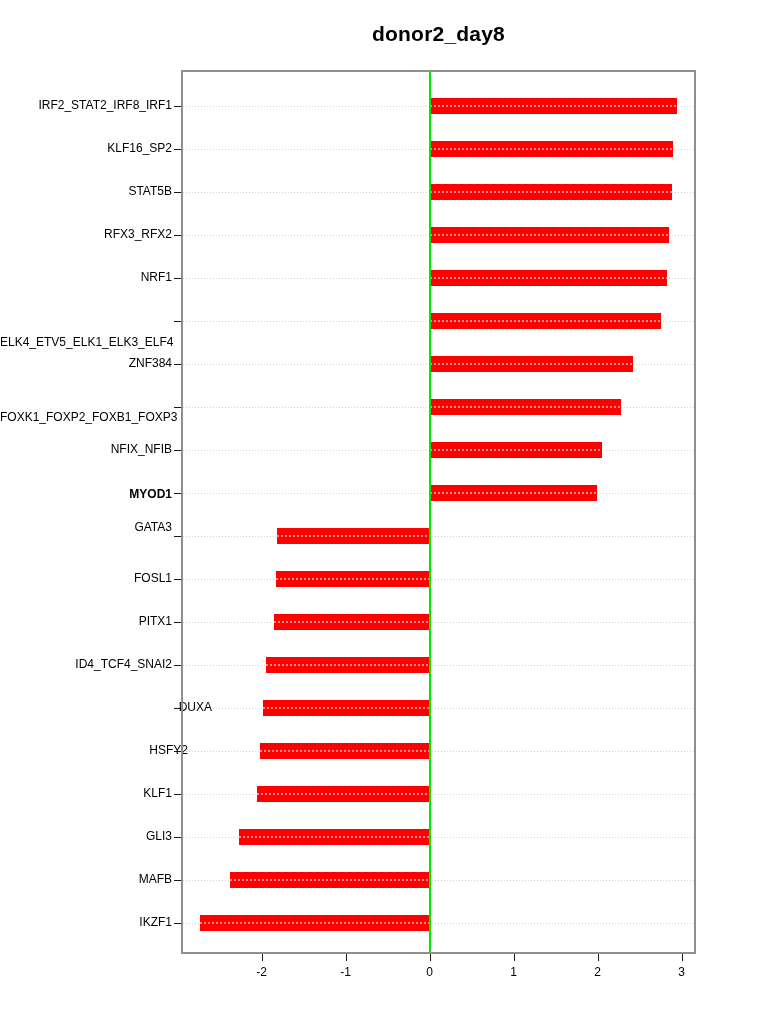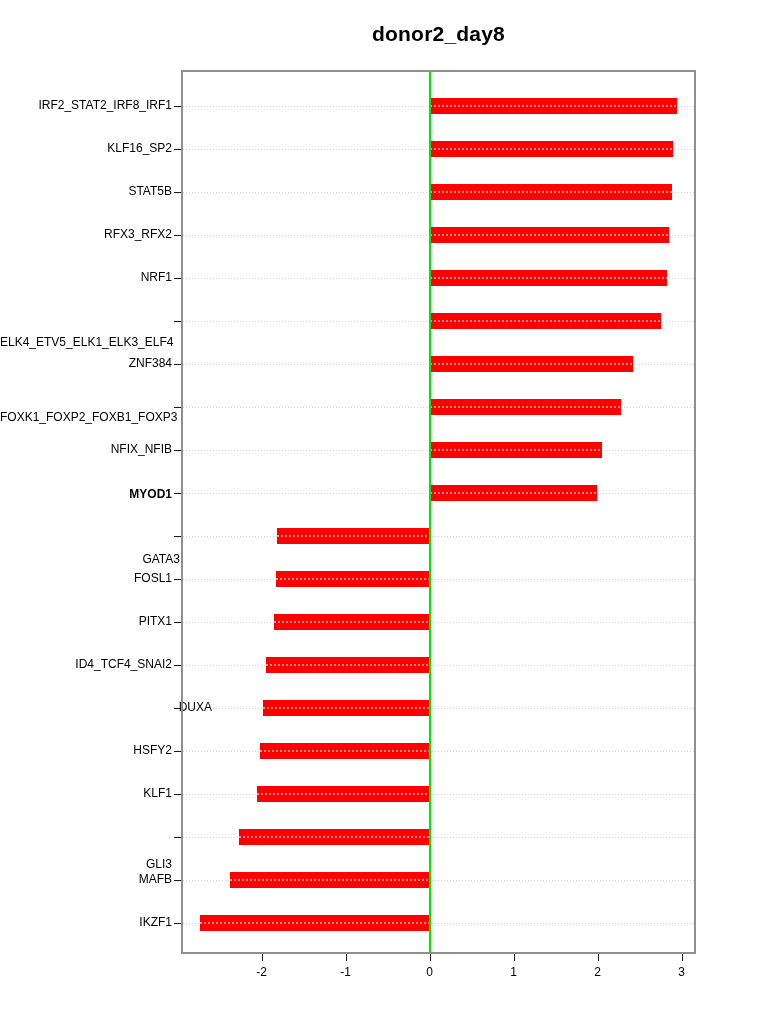--- a/index.html
+++ b/index.html
@@ -108,21 +108,21 @@
         <div class="bar-dash"></div>
       </div>
       <div class="abs gridline" style="left: 183px; width: 511px; top: 493px;"></div>
       <div class="abs ytick" style="top: 493px;"></div>
       <div class="abs ylabel" style="top: 487px; font-weight: bold;">MYOD1</div>
       <div class="abs bar" style="left: 429.679px; width: 167.186px; top: 485px; background: rgb(255, 0, 0);">
         <div class="bar-dash"></div>
       </div>
       <div class="abs gridline" style="left: 183px; width: 511px; top: 536px;"></div>
       <div class="abs ytick" style="top: 536px;"></div>
-      <div class="abs ylabel" style="top: 552px; padding-left: 8px;">GATA3</div>
+      <div class="abs ylabel" style="top: 520px;">GATA3</div>
       <div class="abs bar" style="left: 276.775px; width: 152.904px; top: 528px; background: rgb(255, 0, 0);">
         <div class="bar-dash"></div>
       </div>
       <div class="abs gridline" style="left: 183px; width: 511px; top: 579px;"></div>
       <div class="abs ytick" style="top: 579px;"></div>
       <div class="abs ylabel" style="top: 571px;">FOSL1</div>
       <div class="abs bar" style="left: 275.935px; width: 153.744px; top: 571px; background: rgb(255, 0, 0);">
         <div class="bar-dash"></div>
       </div>
       <div class="abs gridline" style="left: 183px; width: 511px; top: 622px;"></div>
@@ -138,33 +138,33 @@
         <div class="bar-dash"></div>
       </div>
       <div class="abs gridline" style="left: 183px; width: 511px; top: 708px;"></div>
       <div class="abs ytick" style="top: 708px;"></div>
       <div class="abs ylabel" style="top: 700px; margin-left: 40px;">DUXA</div>
       <div class="abs bar" style="left: 263.333px; width: 166.346px; top: 700px; background: rgb(255, 0, 0);">
         <div class="bar-dash"></div>
       </div>
       <div class="abs gridline" style="left: 183px; width: 511px; top: 751px;"></div>
       <div class="abs ytick" style="top: 751px;"></div>
-      <div class="abs ylabel" style="top: 743px;">HSFY2</div>
+      <div class="abs ylabel" style="top: 743px; padding-left: 16px;">HSFY2</div>
       <div class="abs bar" style="left: 259.972px; width: 169.706px; top: 743px; background: rgb(255, 0, 0);">
         <div class="bar-dash"></div>
       </div>
       <div class="abs gridline" style="left: 183px; width: 511px; top: 794px;"></div>
       <div class="abs ytick" style="top: 794px;"></div>
       <div class="abs ylabel" style="top: 786px;">KLF1</div>
       <div class="abs bar" style="left: 256.612px; width: 173.067px; top: 786px; background: rgb(255, 0, 0);">
         <div class="bar-dash"></div>
       </div>
       <div class="abs gridline" style="left: 183px; width: 511px; top: 837px;"></div>
       <div class="abs ytick" style="top: 837px;"></div>
-      <div class="abs ylabel" style="top: 829px; margin-top: 28px;">GLI3</div>
+      <div class="abs ylabel" style="top: 829px;">GLI3</div>
       <div class="abs bar" style="left: 238.969px; width: 190.71px; top: 829px; background: rgb(255, 0, 0);">
         <div class="bar-dash"></div>
       </div>
       <div class="abs gridline" style="left: 183px; width: 511px; top: 880px;"></div>
       <div class="abs ytick" style="top: 880px;"></div>
       <div class="abs ylabel" style="top: 872px;">MAFB</div>
       <div class="abs bar" style="left: 229.728px; width: 199.951px; top: 872px; background: rgb(255, 0, 0);">
         <div class="bar-dash"></div>
       </div>
       <div class="abs gridline" style="left: 183px; width: 511px; top: 923px;"></div>

